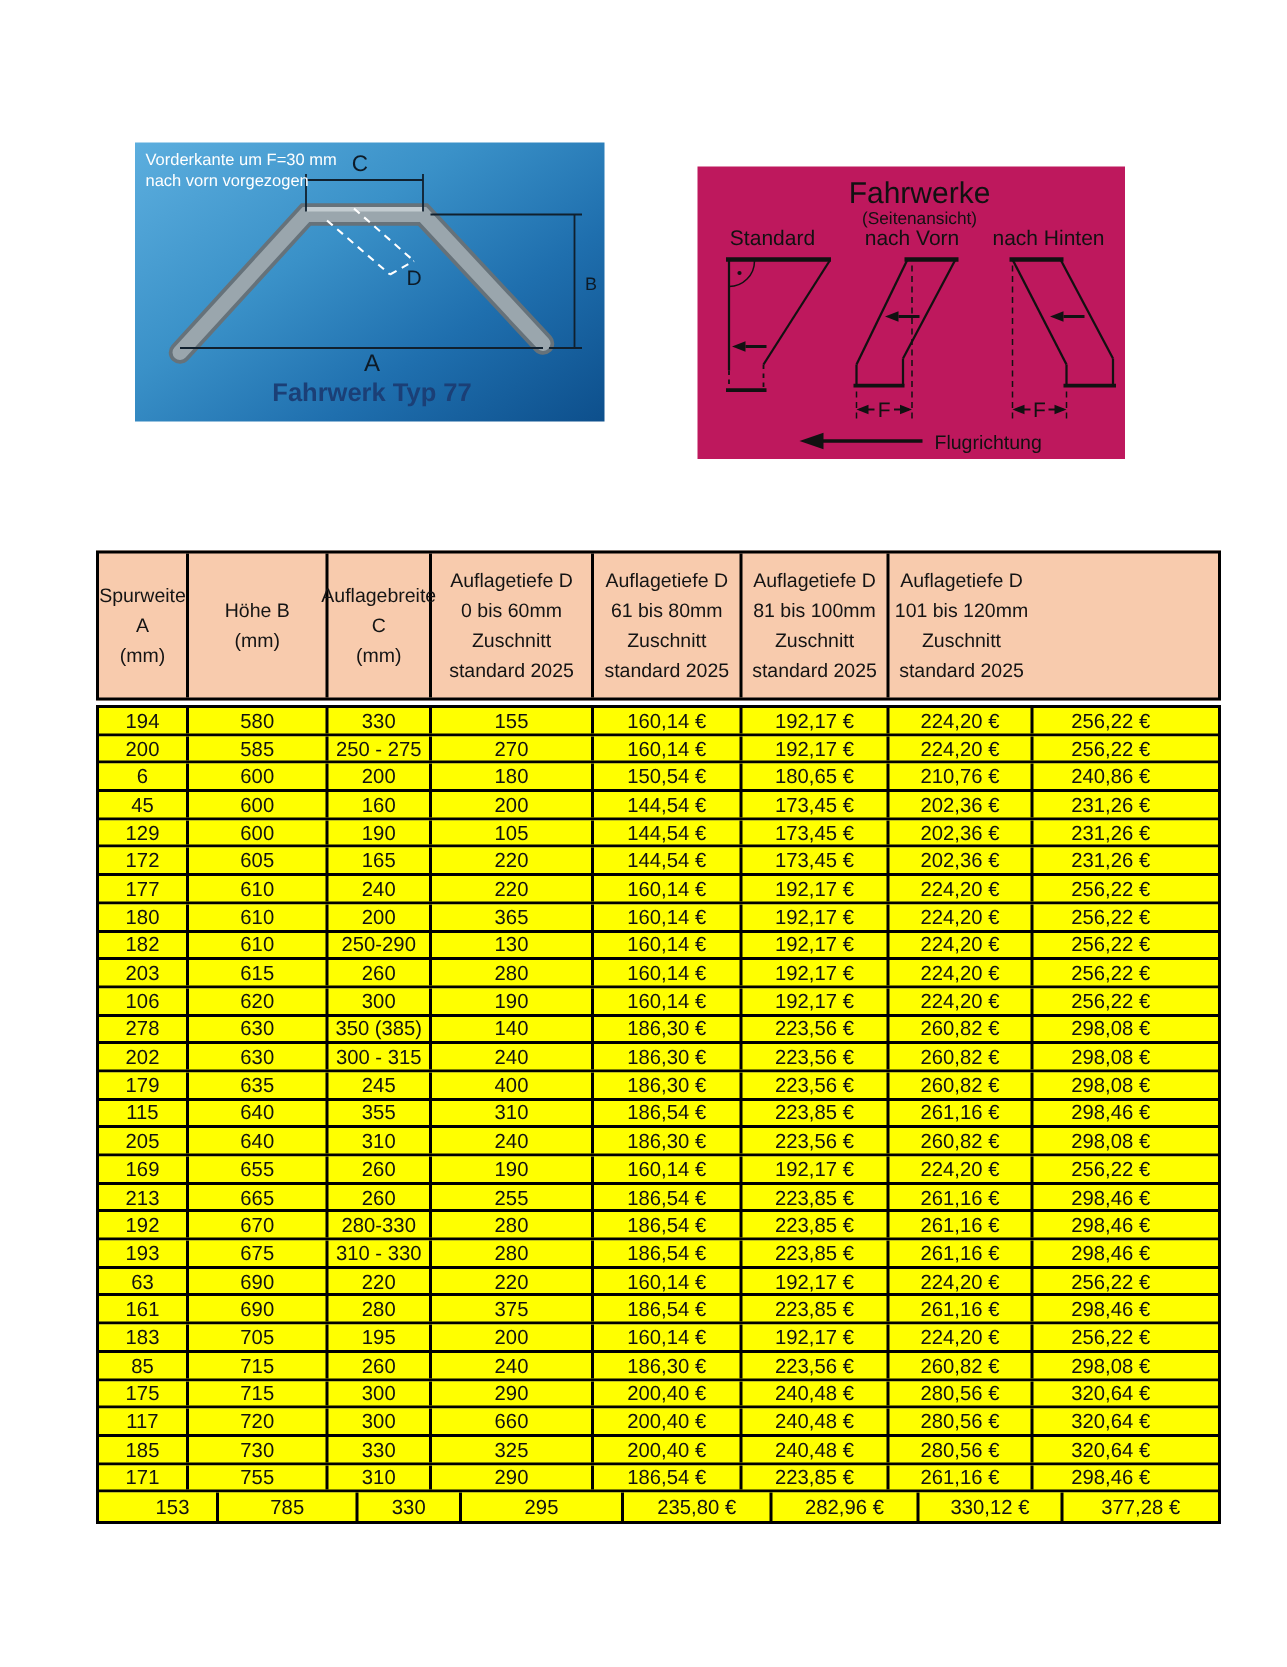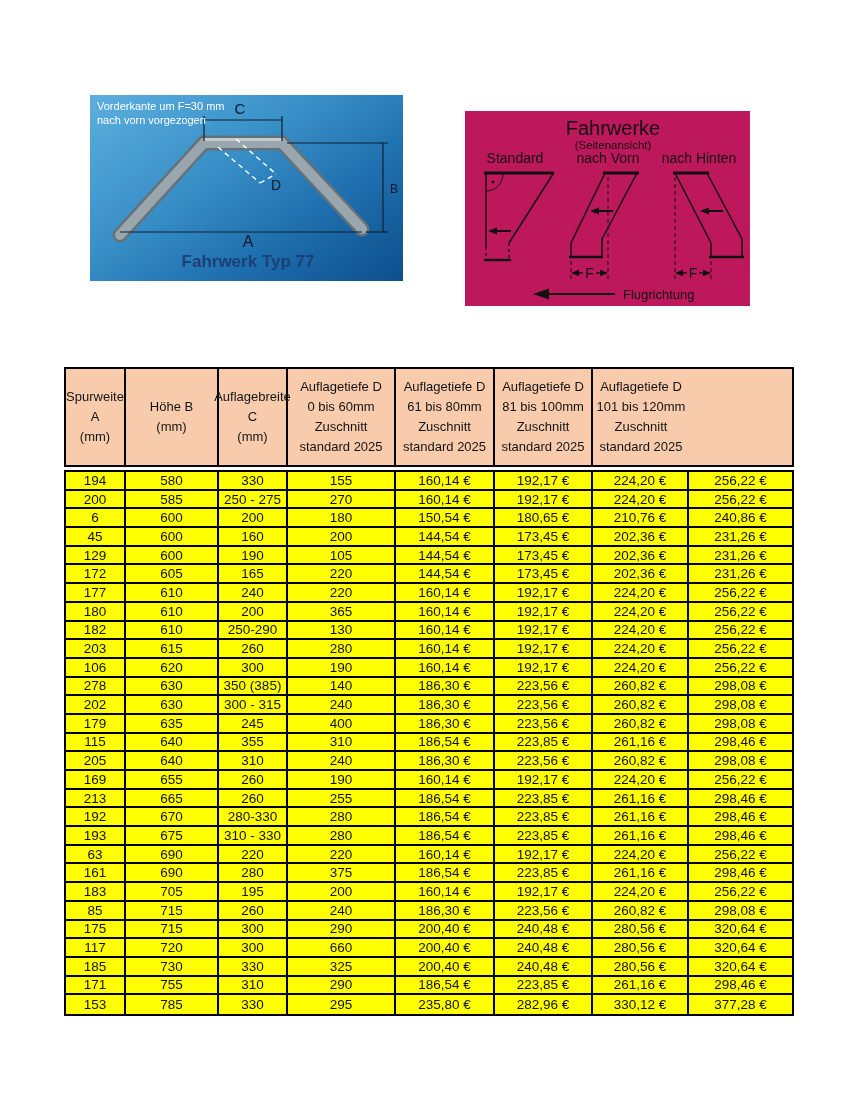--- a/index.html
+++ b/index.html
@@ -41,21 +41,21 @@
     text-align:center; font-size:13px; line-height:1.55; white-space:pre-line;
     padding:2px 1px; color:#141414;
   }
   .h-cell:last-child { border-right:none; }
   .t-body { border:2px solid var(--grid-border,#000); }
   .t-row {
     display:grid; grid-template-columns:60px 93px 69px 108px 99px 98px 96px 103px;
     background:var(--row-bg,#FFFF00); border-bottom:2px solid var(--grid-border,#000);
     height:18.7px; box-sizing:border-box;
   }
-  .t-row:last-child { border-bottom:none; }
+  .t-row:last-child { border-bottom:none;padding-left:20px; }
   .t-cell {
     box-sizing:border-box; border-right:2px solid var(--grid-border,#000);
     display:flex; align-items:center; justify-content:center;
     font-size:13.5px; color:#111; overflow:hidden; white-space:nowrap;
   }
   .t-cell:last-child { border-right:none; }
 </style>
 </head>
 <body>
 

